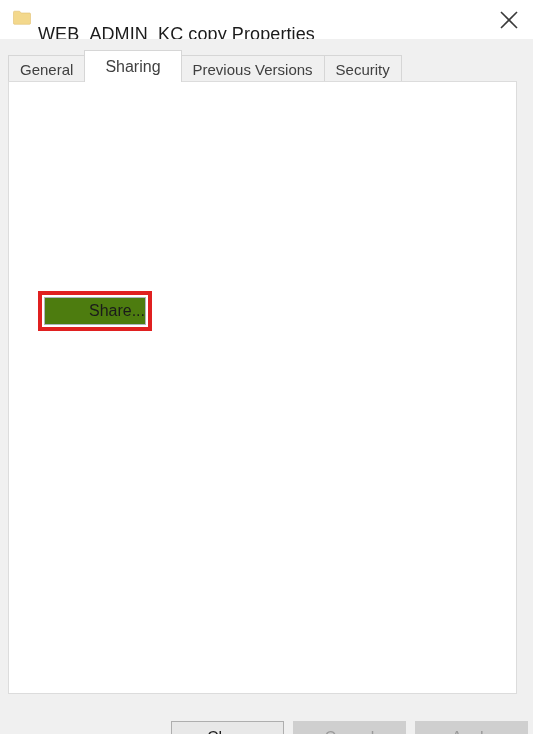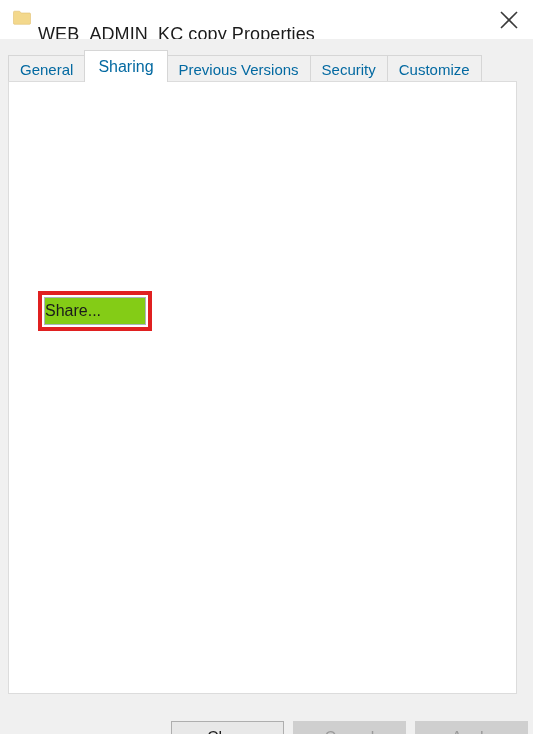--- a/index.html
+++ b/index.html
@@ -65,37 +65,37 @@
     display: flex;
     align-items: flex-end;
   }
   .tab {
     height: 27px;
     padding: 0 11px;
     display: flex;
     align-items: center;
     justify-content: center;
     font-size: 15px;
-    color: #0369a1;
+    color: #404040;
     background: #f0f0f0;
     border: 1px solid #d6d6d6;
     border-bottom: none;
     box-sizing: border-box;
     white-space: nowrap;
     cursor: pointer;
     margin-right: -1px;
   }
   .tab.selected {
     height: 32px;
     background: #ffffff;
     border-color: #d6d6d6;
     position: relative;
     z-index: 3;
     font-size: 16px;
-    padding: 0 13px;
+    padding: 0 20px;
   }
 
   
   .tabpanel {
     position: absolute;
     left: 8px; top: 42px;
     width: 509px;
     height: 613px;
     background: #ffffff;
     border: 1px solid #dcdcdc;
@@ -164,29 +164,29 @@
     left: 18px; top: 124px;
     width: 462px;
     font-size: 15px;
     color: #1b1b1b;
     white-space: nowrap;
     overflow: hidden;
   }
 
   
   .win-btn {
-    background: #84cc16;
+    background: #4d7c0f;
     border: 1px solid #adb6bd;
     font-size: 16px;
     color: #1b1b1b;
     box-sizing: border-box;
     cursor: pointer;
     display: flex;
     align-items: center;
-    justify-content: flex-start;
+    justify-content: flex-end;
     font-family: "Liberation Sans", sans-serif;
     padding: 0;
   }
 
   
   .share-highlight {
     position: absolute;
     left: 38px; top: 252px;
     width: 114px; height: 40px;
     border: 4px solid #e02020;
@@ -304,23 +304,20 @@
         <span>General</span>
       </div>
     <div class="tab selected">
         <span>Sharing</span>
       </div>
     <div class="tab">
         <span>Previous Versions</span>
       </div>
     <div class="tab">
         <span>Security</span>
-      </div>
-    <div class="tab">
-        <span>Customize</span>
       </div>
   </div>
 
   <div class="tabpanel"></div>
 
   <div class="groupbox" id="group-network">
     <span class="group-legend">Network File and Folder Sharing</span>
 
     <div class="folder-row">
       <span class="big-folder-icon">

